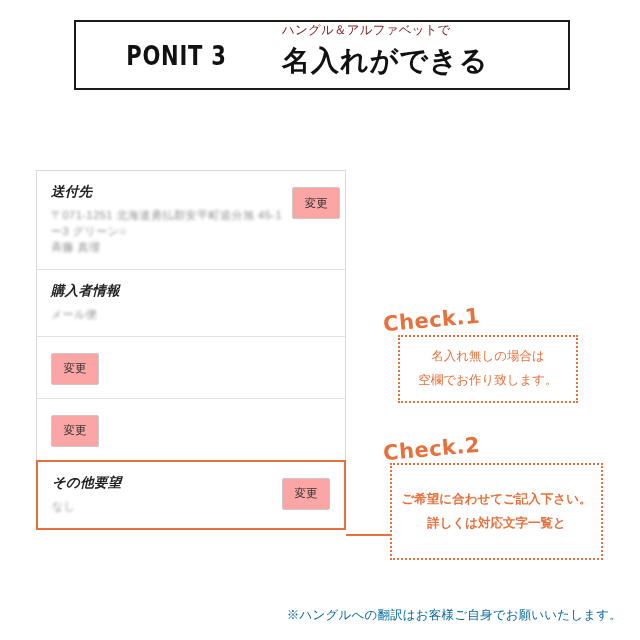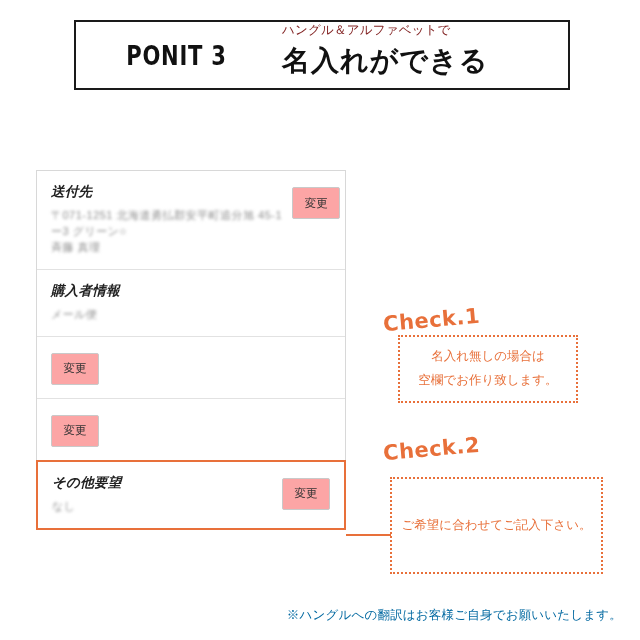--- a/index.html
+++ b/index.html
@@ -214,19 +214,20 @@
 
 </div>
 
 <div class="check-label" style="left:383px; top:308px;">Check.1</div>
 <div class="dotted-box" style="left:398px; top:335px; width:180px; height:68px;">
   <div>名入れ無しの場合は</div>
   <div>空欄でお作り致します。</div>
 </div>
 
 <div class="check-label" style="left:383px; top:437px;">Check.2</div>
-<div class="dotted-box" style="left:390px; top:477px; width:213px; height:97px;">
+<div class="dotted-box" style="left:390px; top:463px; width:213px; height:97px;font-weight:bold;">
   <div>ご希望に合わせてご記入下さい。</div>
+  <div>詳しくは対応文字一覧と</div>
 </div>
 
 <div class="connector" style="left:346px; top:534px; width:45px;"></div>
 
 <div class="footnote">※ハングルへの翻訳はお客様ご自身でお願いいたします。</div>
 
 </body></html>

